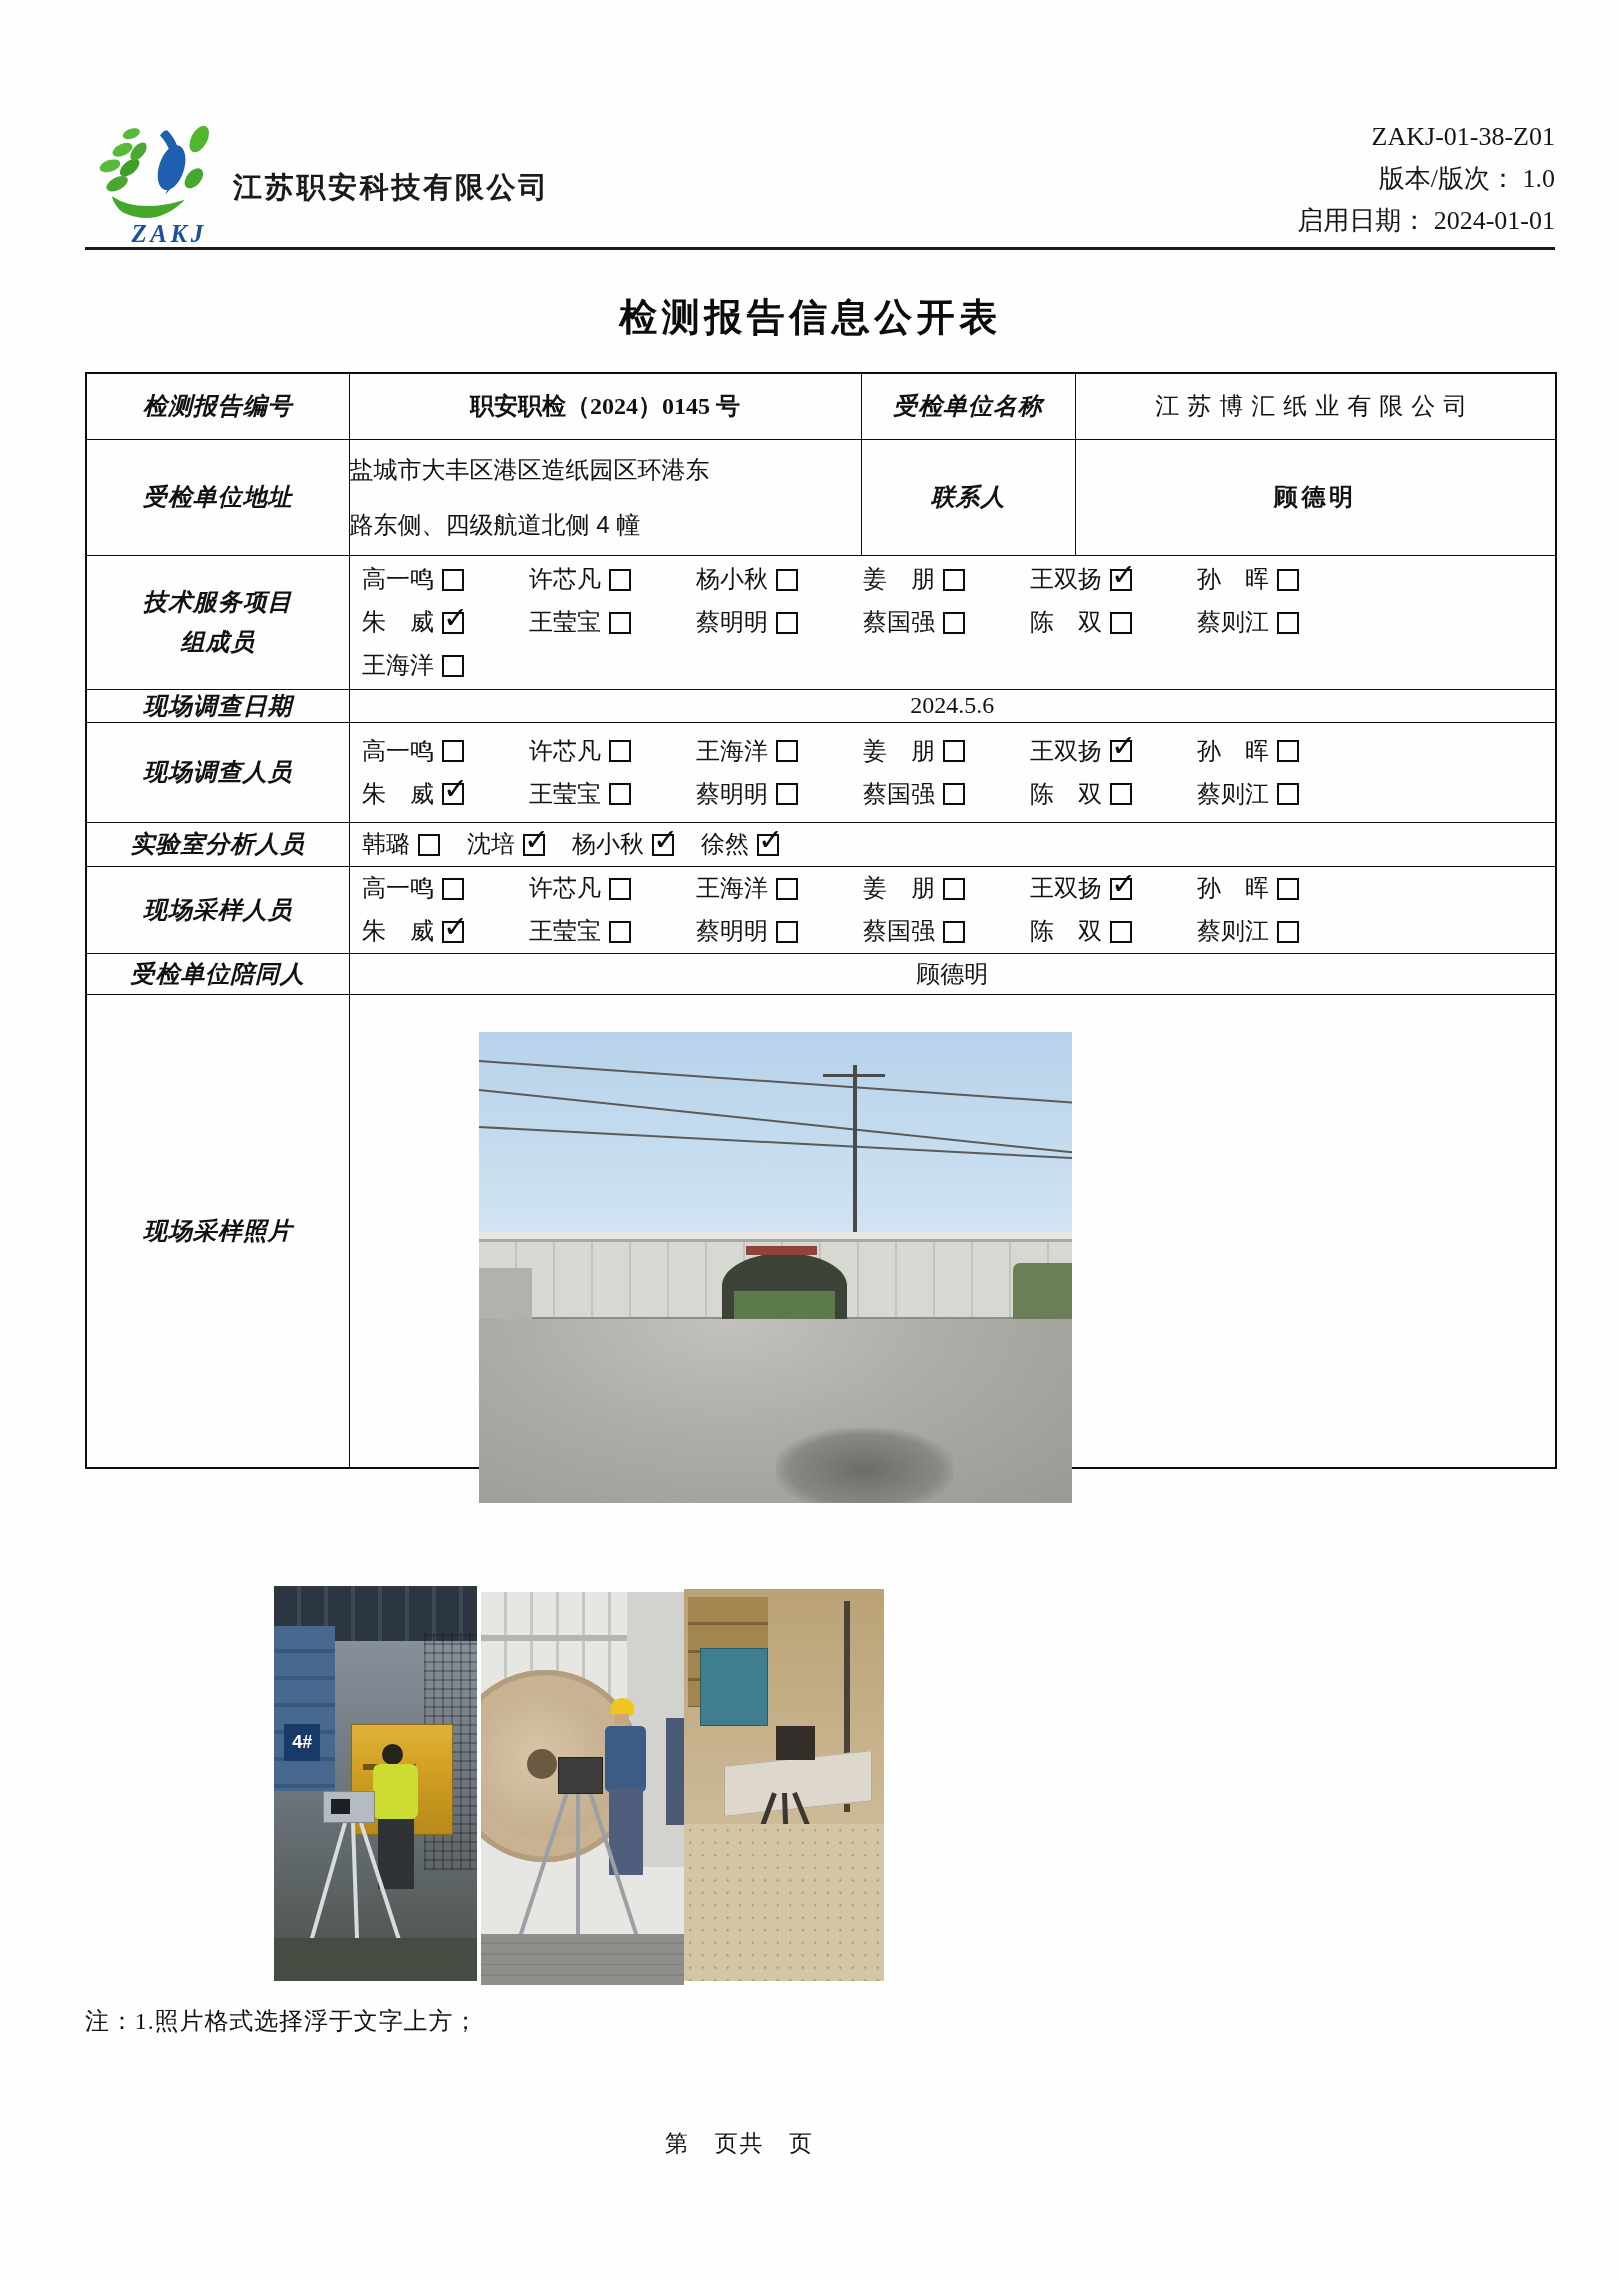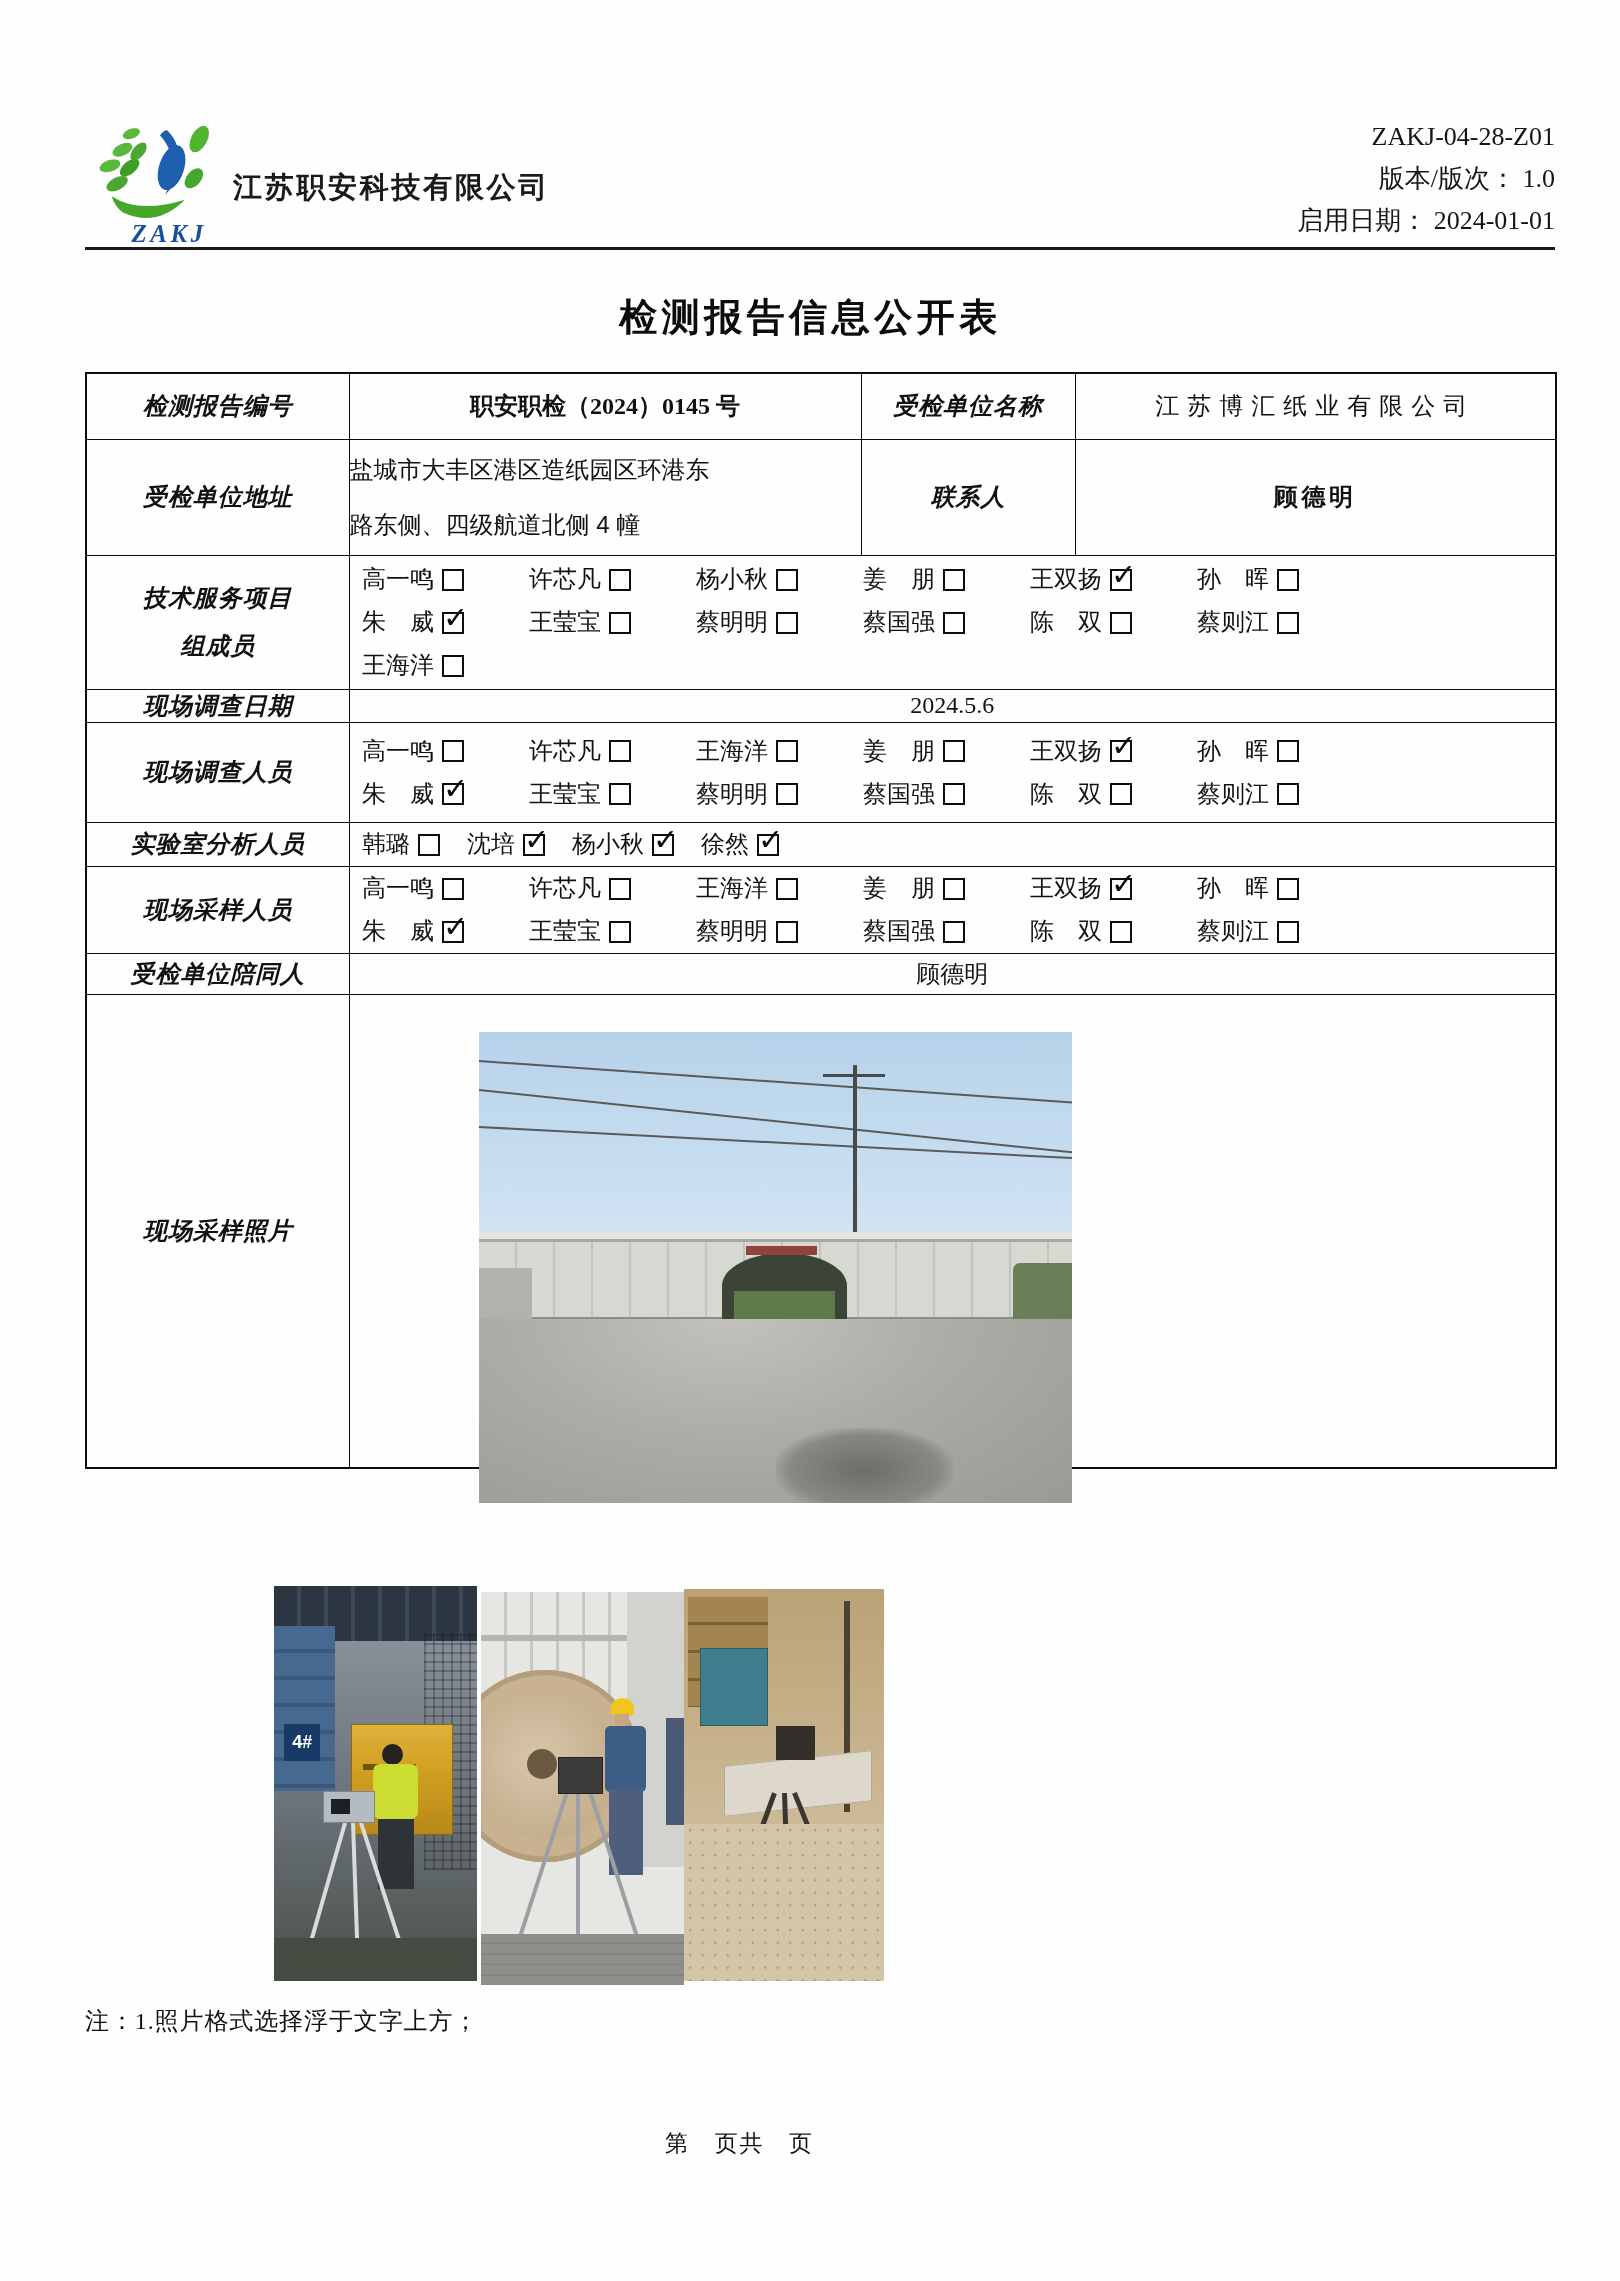--- a/index.html
+++ b/index.html
@@ -13,21 +13,21 @@
   .hdr-rule { position:absolute; left:85px; top:247px; width:1470px; height:2.7px; background:#1a1a1a; }
 
   
   .doc-title { position:absolute; left:0; top:292px; width:100%; text-align:center; font-size:38px; font-weight:bold; letter-spacing:4.5px; color:#0c0c0c; }
 
   
   table.doc-table { position:absolute; left:85px; top:372px; width:1470px; border-collapse:collapse; table-layout:fixed; }
   table.doc-table td { border:1.8px solid #0d0d0d; vertical-align:middle; font-size:24px; color:#111; }
   table.doc-table { border:2.7px solid #0d0d0d; }
   td.lab { font-weight:bold; text-align:center; letter-spacing:0.9px;font-style:italic; }
-  td.lab.wrap { padding:0 45px; line-height:48px; }
+  td.lab.wrap { padding:0 45px; line-height:40px; }
   .center { text-align:center; }
   .bold { font-weight:bold; }
   .addr { text-align:left; line-height:55px; font-family:"Liberation Sans","DejaVu Sans",sans-serif; font-size:25px; }
   .orgname { letter-spacing:8px; font-size:28px; }
   .contact { font-weight:bold; font-size:27px; letter-spacing:3.6px; }
   .datecell { font-size:23px; }
 
   
   .pline { display:flex; align-items:center; height:43px; padding-left:12.5px; }
   .pline .person { width:167px; white-space:nowrap; font-size:24px; }
@@ -129,21 +129,21 @@
       <path d="M30,92 Q60,112 112,96 Q80,128 42,110 Q33,103 30,92 Z" fill="#45a82a"></path>
       <path d="M92,18 C110,34 112,70 90,90 C102,66 100,40 84,24 Q88,18 92,18 Z" fill="#1f5fb0"></path>
       <ellipse cx="97" cy="60" rx="14" ry="26" fill="#1f5fb0" transform="rotate(18 97 60)"></ellipse>
       <ellipse cx="128" cy="28" rx="9" ry="16" fill="#52b52e" transform="rotate(28 128 28)"></ellipse>
       <ellipse cx="122" cy="72" rx="8" ry="13" fill="#45a82a" transform="rotate(40 122 72)"></ellipse>
       <text x="52" y="143" font-family="Liberation Serif, serif" font-style="italic" font-weight="bold" font-size="28" letter-spacing="4" fill="#1a4f9c">ZAKJ</text>
     </svg>
   </div>
   <div class="hdr-company">江苏职安科技有限公司</div>
   <div class="hdr-right">
-    <div>ZAKJ-04-28-Z01</div>
+    <div>ZAKJ-01-38-Z01</div>
     <div>版本/版次：  1.0</div>
     <div>启用日期：  2024-01-01</div>
   </div>
   <div class="hdr-rule"></div>
 
   <div class="doc-title">检测报告信息公开表</div>
 
   <table class="doc-table">
     <colgroup>
         <col style="width:263px">

